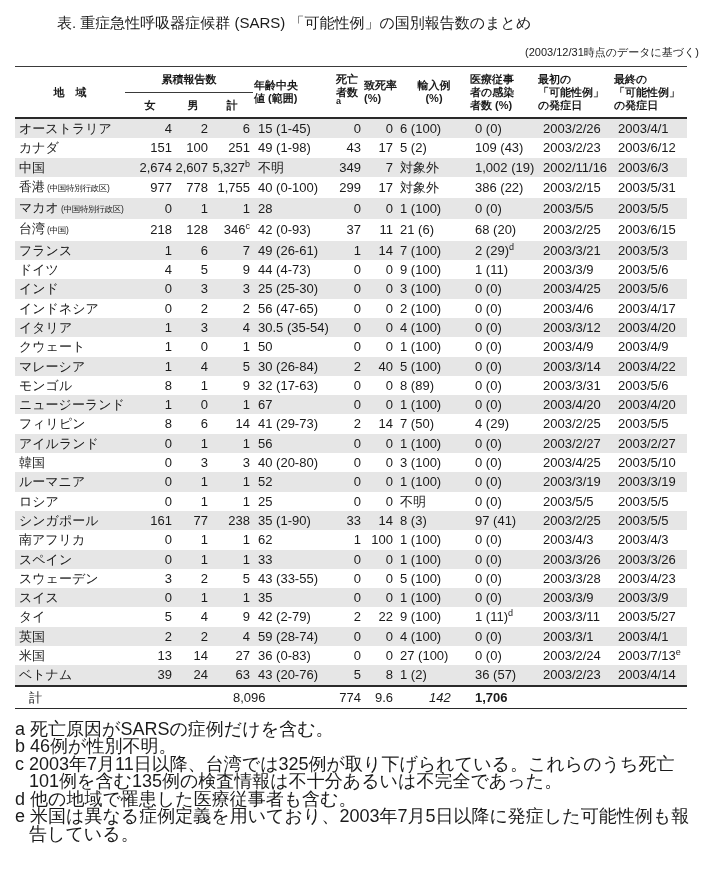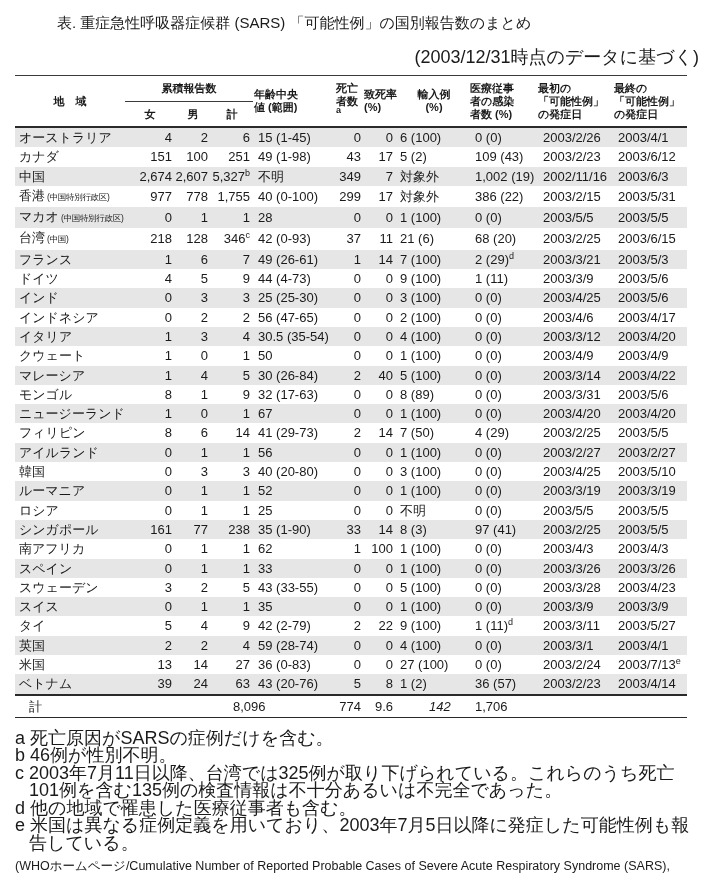--- a/index.html
+++ b/index.html
@@ -5,21 +5,21 @@
   html,body{margin:0;padding:0;}
   body{
     width:709px;height:877px;background:#ffffff;color:#1a1a1a;
     font-family:"Liberation Sans","DejaVu Sans",sans-serif;
     overflow:hidden;
   }
   .page{padding-top:12px;}
   .title-block{margin-left:57px;font-size:15px;line-height:21px;}
   .title-sub{margin-left:11px;}
   .data-note{
-    text-align:right;padding-right:10px;font-size:18px;margin-top:12px;
+    text-align:right;padding-right:10px;font-size:11px;margin-top:12px;
   }
   table.sars{
     border-collapse:collapse;table-layout:fixed;
     width:672px;margin:6px 0 0 15px;
     font-size:13px;
     border-top:1px solid #3a3a3a;
   }
   thead{border-bottom:2px solid #2a2a2a;}
   thead th{
     font-weight:bold;font-size:11px;line-height:13px;
@@ -43,21 +43,21 @@
   .c-left{padding-left:1px;}
   .c-hcw{padding-left:6px;}
   .c-first{padding-left:6px;}
   .c-last{padding-left:5px;}
   sup{font-size:9px;line-height:0;}
   tfoot{border-top:2px solid #2a2a2a;border-bottom:1.5px solid #2a2a2a;}
   tfoot td{height:21px;padding:0;line-height:21px;}
   .t-label{padding-left:14px;}
   .t-total{padding-left:22px;text-align:left;}
   .t-imported{padding-left:30px;font-style:italic;}
-  .t-hcw{padding-left:6px;}
+  .t-hcw{padding-left:6px;font-weight:bold;}
   .footnotes{margin:12px 0 0 15px;font-size:18px;line-height:17.5px;width:686px;}
   .footnote{padding-left:14px;text-indent:-14px;}
   .source{margin:6px 0 0 15px;font-size:12.5px;line-height:17px;width:686px;}
 </style>
 </head>
 <body>
 
 <div class="page">
 
   <div class="title-block">
@@ -504,18 +504,14 @@
   </table>
 
   <div class="footnotes" id="footnotes">
       <div class="footnote">a 死亡原因がSARSの症例だけを含む。</div>
       <div class="footnote">b 46例が性別不明。</div>
       <div class="footnote">c 2003年7月11日以降、台湾では325例が取り下げられている。これらのうち死亡101例を含む135例の検査情報は不十分あるいは不完全であった。</div>
       <div class="footnote">d 他の地域で罹患した医療従事者も含む。</div>
       <div class="footnote">e 米国は異なる症例定義を用いており、2003年7月5日以降に発症した可能性例も報告している。</div>
     </div>
 
-  <div class="source">
-    <div>(WHOホームページ/Cumulative Number of Reported Probable Cases of Severe Acute Respiratory Syndrome (SARS),</div>
-
-  </div>
 
 </div>
 
 </body></html>

